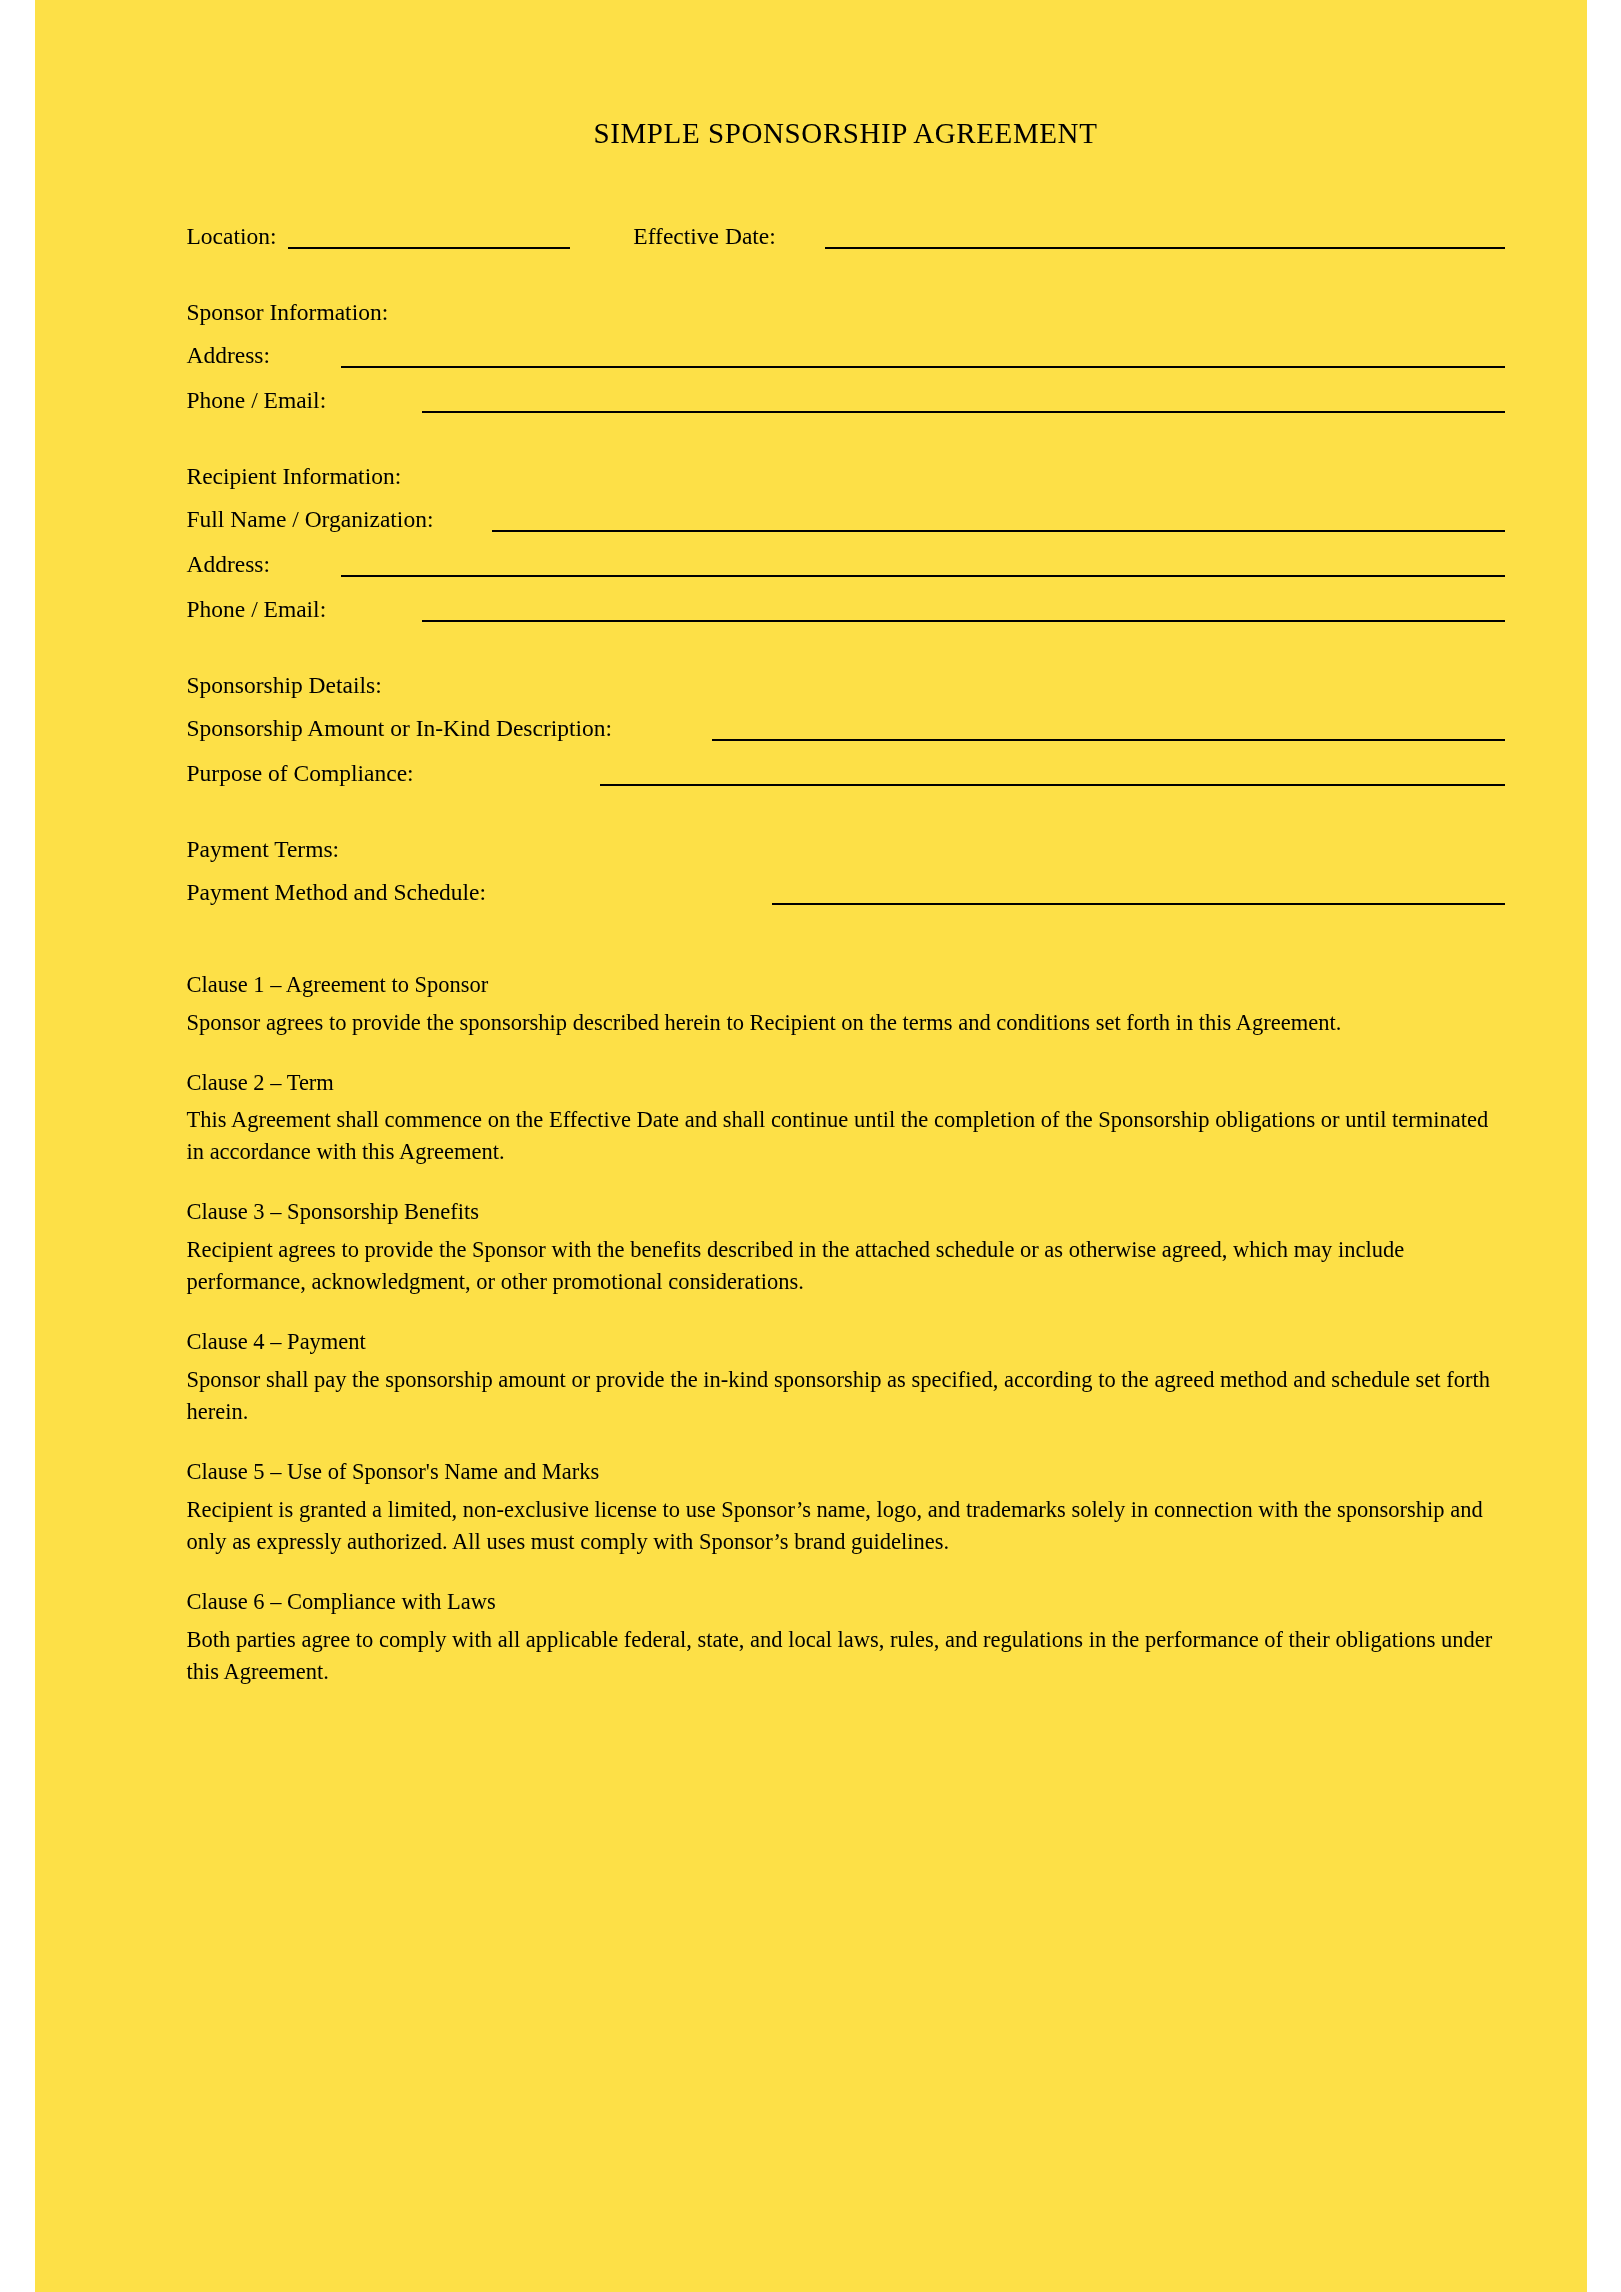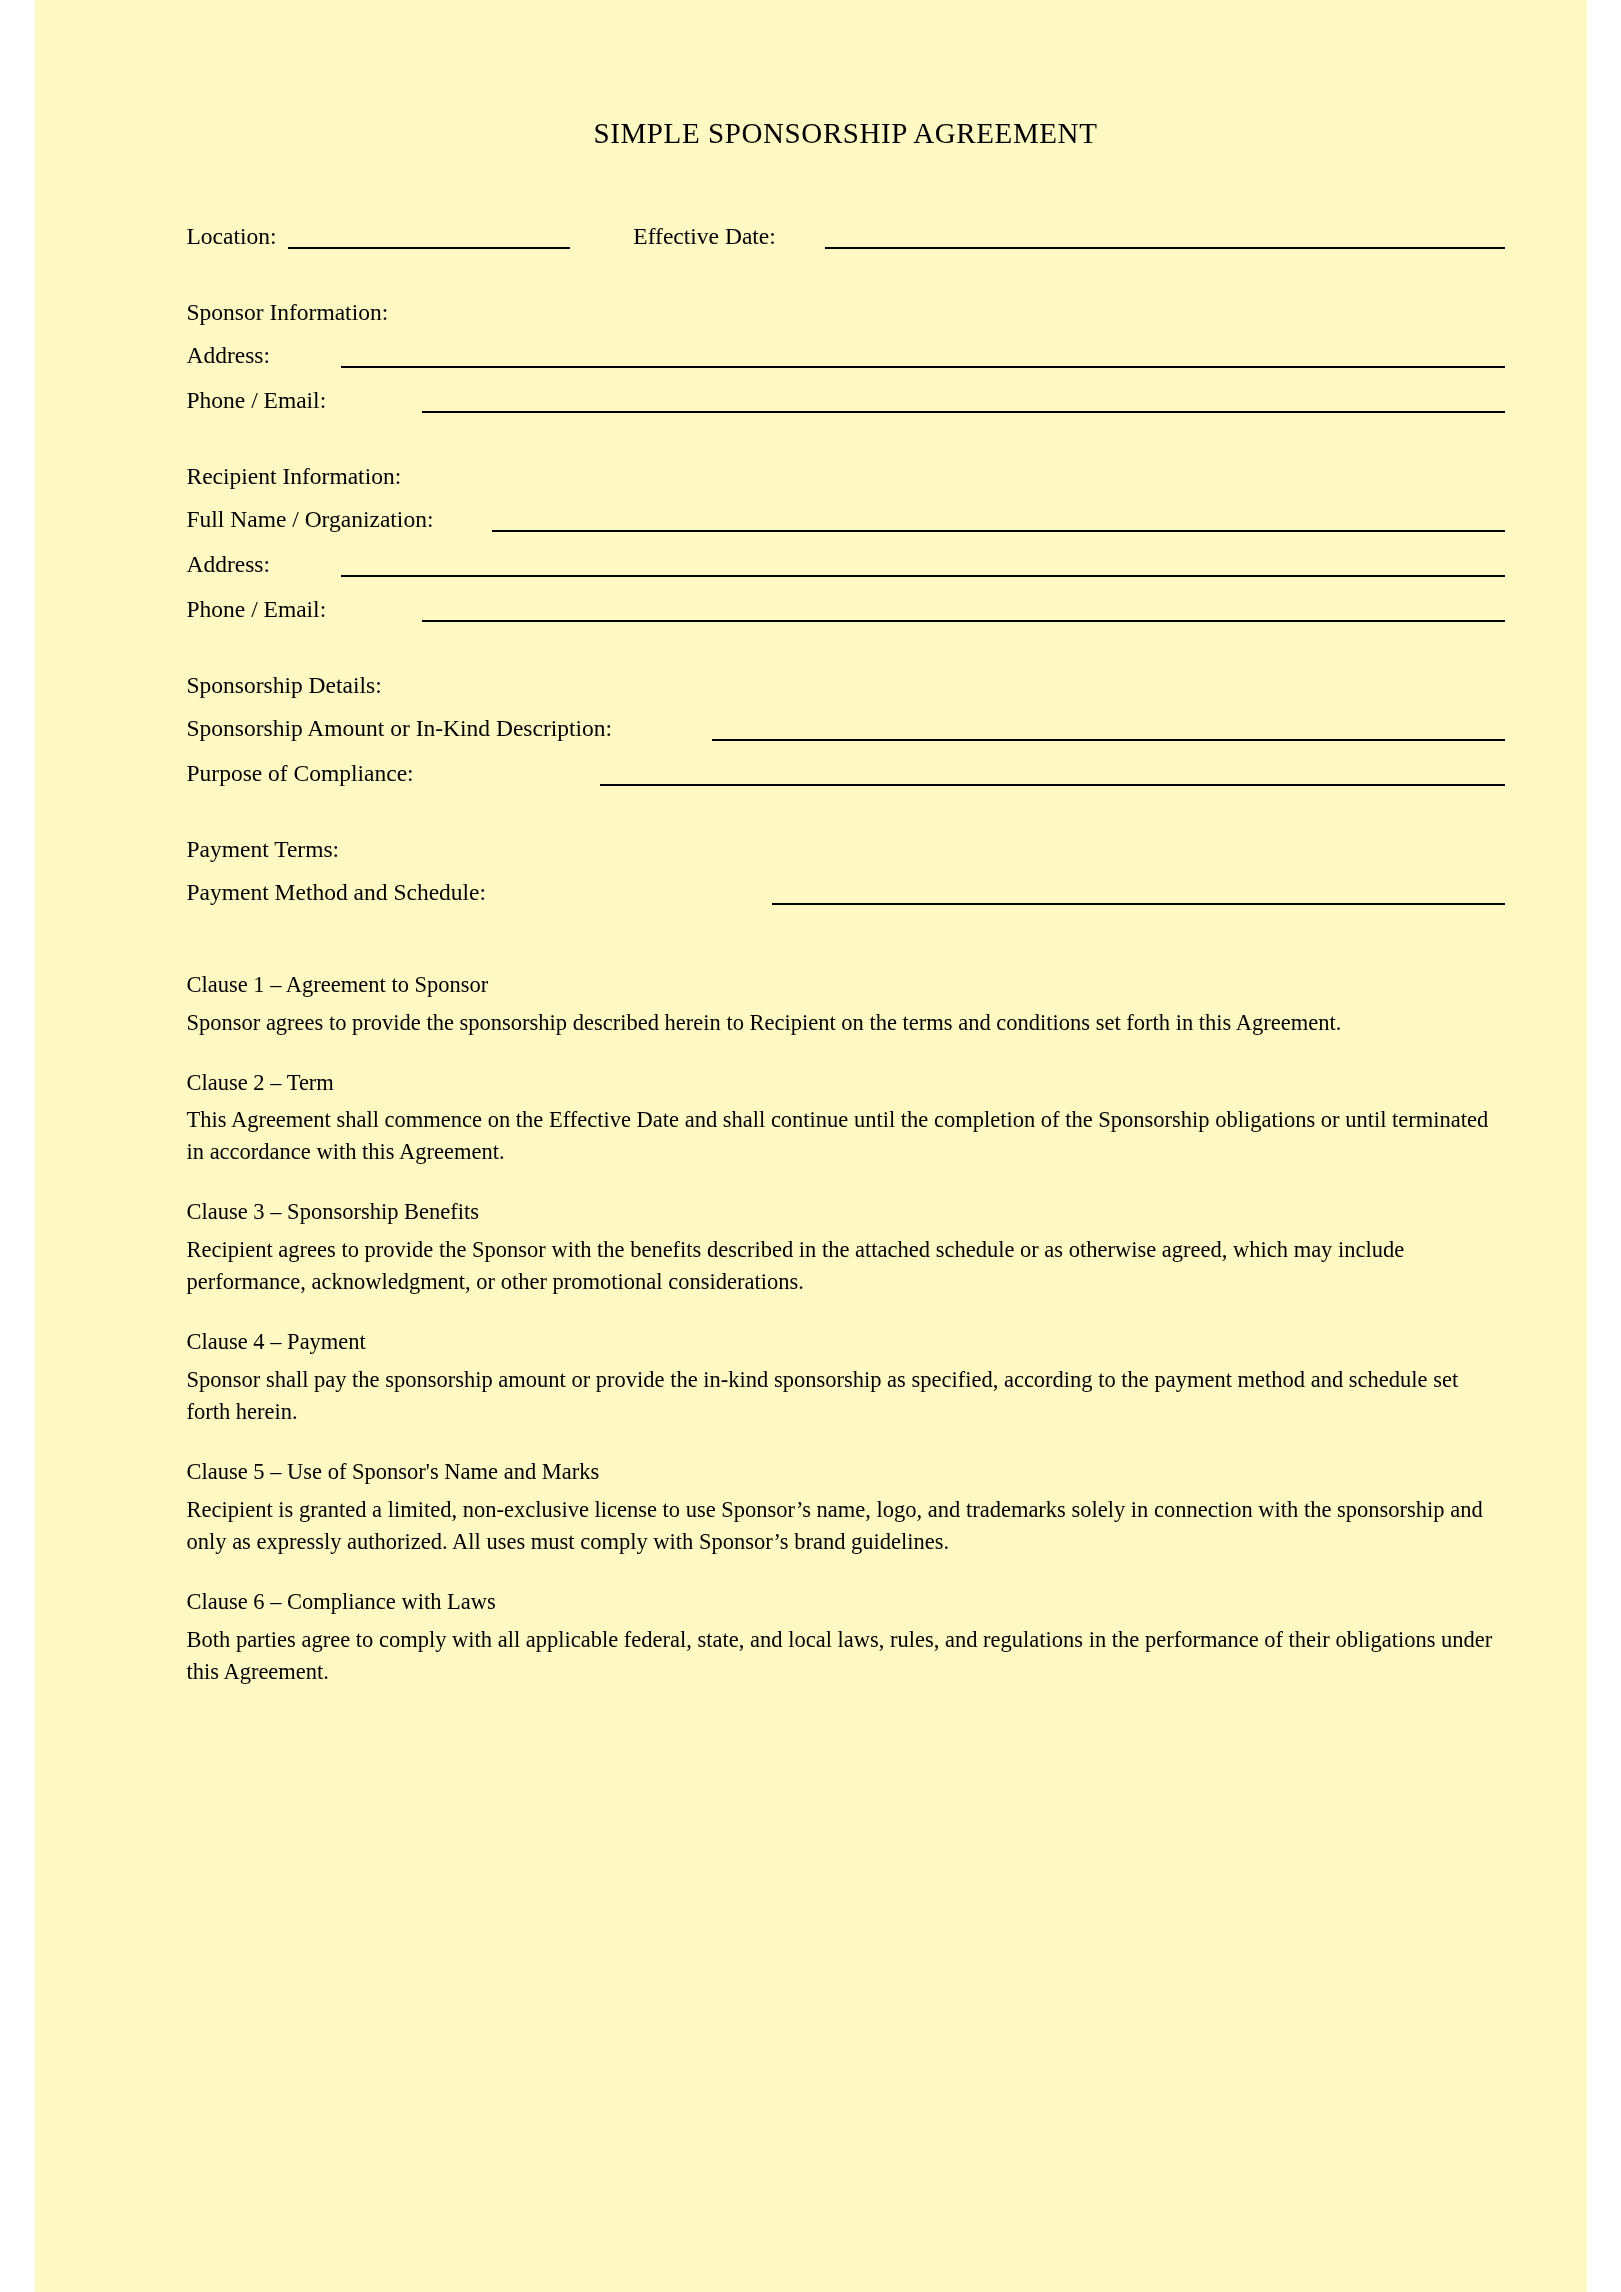--- a/index.html
+++ b/index.html
@@ -10,21 +10,21 @@
   }
   body {
     font-family: "Liberation Serif", "DejaVu Serif", serif;
     color: #000000;
   }
   .page {
     position: relative;
     width: 1552px;
     height: 2293px;
     margin: 0 auto;
-    background: #fef9c3;
+    background: #fde047;
     box-sizing: border-box;
     padding: 0;
     overflow: hidden;
   }
   .content {
     position: absolute;
     left: 152px;
     top: 0;
     width: 1318px;
   }
@@ -217,21 +217,21 @@
     <div class="clause-gap"></div>
 
     <div class="clause">
       <h3 class="clause-title">Clause 3 – Sponsorship Benefits</h3>
       <p class="clause-body">Recipient agrees to provide the Sponsor with the benefits described in the attached schedule or as otherwise agreed, which may include performance, acknowledgment, or other promotional considerations.</p>
     </div>
     <div class="clause-gap"></div>
 
     <div class="clause">
       <h3 class="clause-title">Clause 4 – Payment</h3>
-      <p class="clause-body">Sponsor shall pay the sponsorship amount or provide the in-kind sponsorship as specified, according to the payment method and schedule set forth herein.</p>
+      <p class="clause-body">Sponsor shall pay the sponsorship amount or provide the in-kind sponsorship as specified, according to the agreed method and schedule set forth herein.</p>
     </div>
     <div class="clause-gap"></div>
 
     <div class="clause">
       <h3 class="clause-title">Clause 5 – Use of Sponsor's Name and Marks</h3>
       <p class="clause-body">Recipient is granted a limited, non-exclusive license to use Sponsor’s name, logo, and trademarks solely in connection with the sponsorship and only as expressly authorized. All uses must comply with Sponsor’s brand guidelines.</p>
     </div>
     <div class="clause-gap"></div>
 
     <div class="clause">

